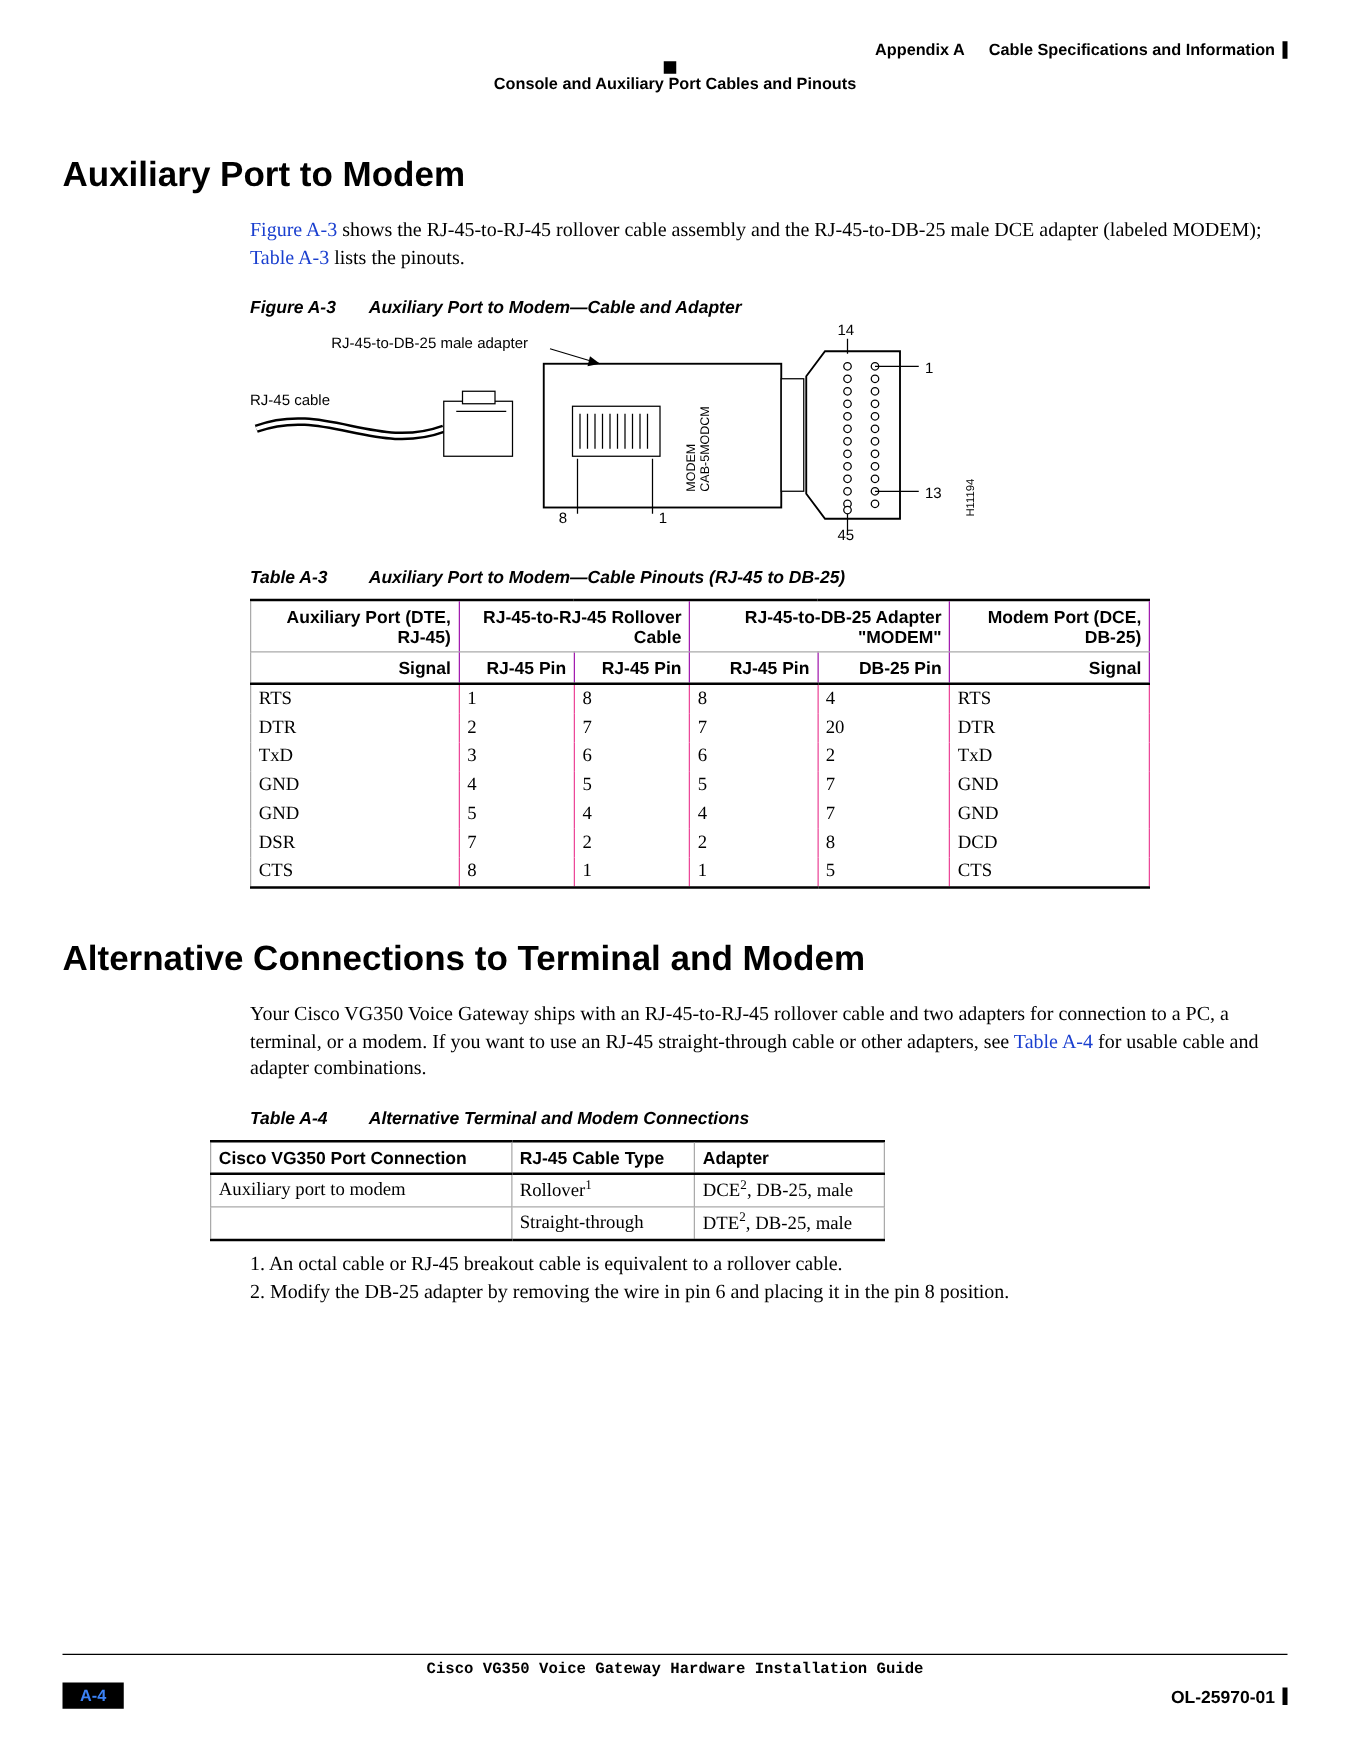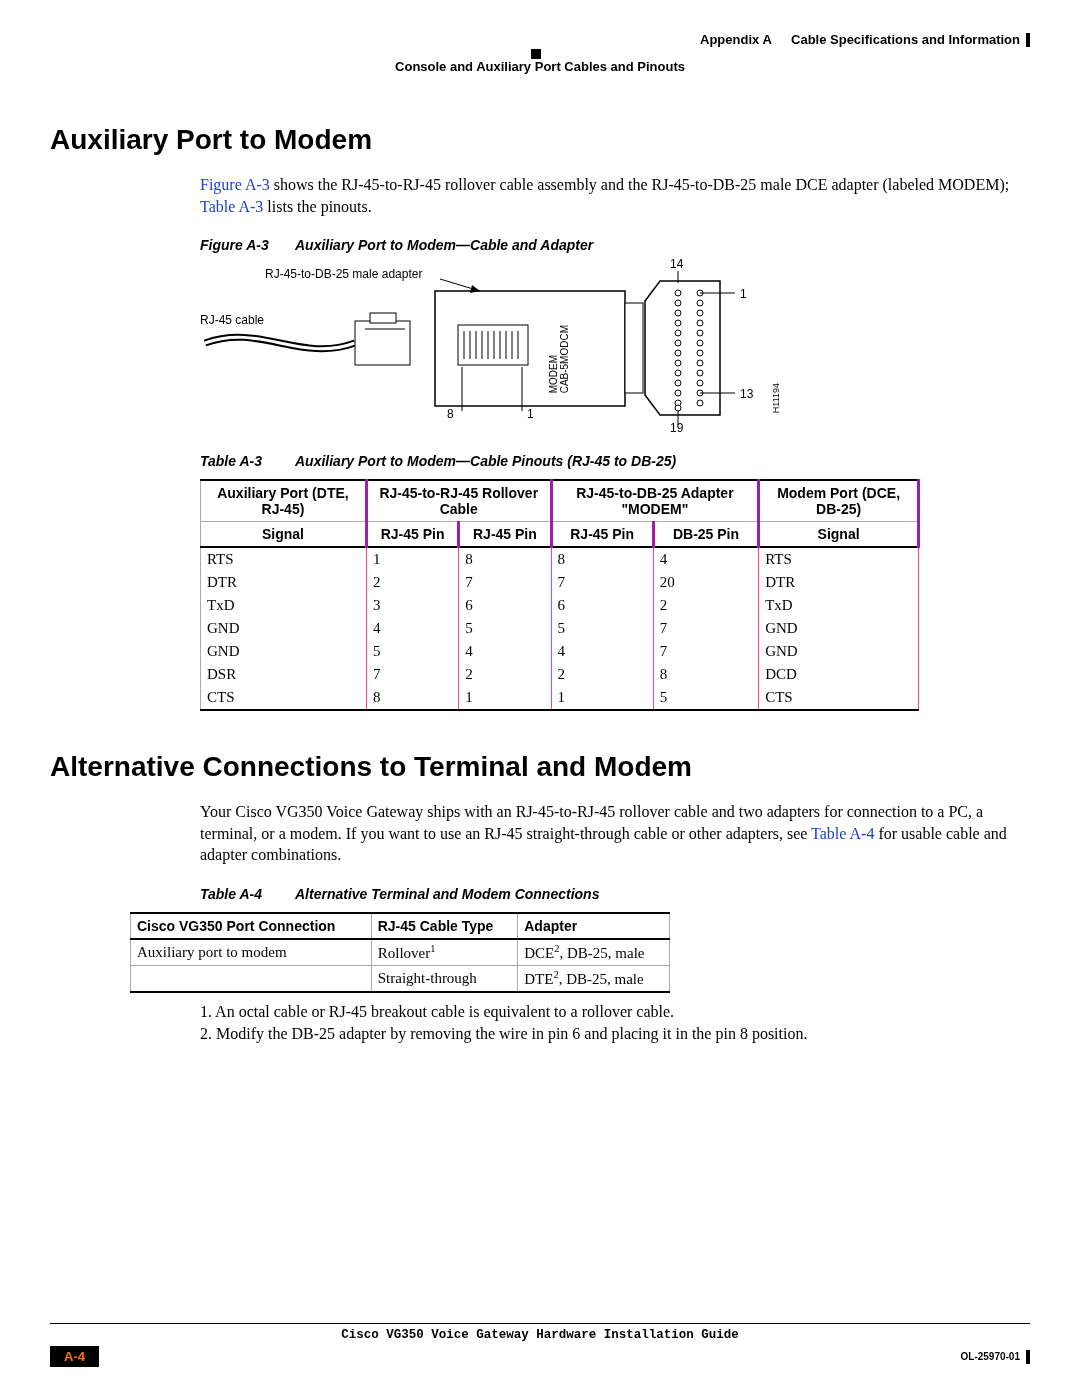--- a/index.html
+++ b/index.html
@@ -75,36 +75,36 @@
     margin-left: 150px;
     border-collapse: collapse;
     width: 720px;
     font-size: 15px;
     margin-bottom: 40px;
   }
   table.pinout th {
     font-family: Arial, Helvetica, sans-serif;
     font-weight: bold;
     font-size: 14px;
-    text-align: center;
+    text-align: right;
     padding: 4px 6px;
     border-left: 1px solid #aaa;
-    border-right: 3px solid #a21caf;
+    border-right: 1px solid #a21caf;
     vertical-align: top;
   }
   table.pinout tr.hrow th { border-top: 2px solid #000; border-bottom: 1px solid #aaa; }
   table.pinout tr.subrow th { border-bottom: 2px solid #000; }
   table.pinout td {
     padding: 3px 6px;
     border-left: 1px solid #aaa;
     border-right: 1px solid #ec4899;
   }
   table.pinout tr.last td { border-bottom: 2px solid #000; }
   table.alt {
-    margin-left: 80px;
+    margin-left: 118px;
     border-collapse: collapse;
     width: 540px;
     font-size: 15px;
   }
   table.alt th {
     font-family: Arial, Helvetica, sans-serif;
     font-weight: bold;
     font-size: 14px;
     text-align: left;
     padding: 4px 6px;
@@ -140,30 +140,30 @@
     text-align: center;
     margin-bottom: 4px;
   }
   .foot-row {
     display: flex;
     justify-content: space-between;
     align-items: center;
   }
   .page-badge {
     background: #000;
-    color: #f97316;
+    color: #3b82f6;
     font-family: Arial, Helvetica, sans-serif;
     font-weight: bold;
     font-size: 13px;
     padding: 3px 14px;
   }
   .ol {
     font-family: Arial, Helvetica, sans-serif;
     font-weight: bold;
-    font-size: 10px;
+    font-size: 14px;
     display: flex; align-items: center; gap: 6px;
   }
 </style>
 </head>
 <body>
 
 <div class="header-line">
   <span></span>
   <span class="header-right">
     <span>Appendix A</span>
@@ -256,21 +256,21 @@
     <line x1="322" y1="104" x2="322" y2="148" stroke="#000"></line>
   </svg>
   <span class="label" style="left:65px; top:4px;">RJ-45-to-DB-25 male adapter</span>
   <span class="label" style="left:0px; top:50px;">RJ-45 cable</span>
   <span class="label vtxt" style="left:348px; top:62px;">
     <span>MODEM</span><br><span>CAB-5MODCM</span>
   </span>
   <span class="label" style="left:470px; top:-6px;">14</span>
   <span class="label" style="left:540px; top:24px;">1</span>
   <span class="label" style="left:540px; top:124px;">13</span>
-  <span class="label" style="left:470px; top:158px;">19</span>
+  <span class="label" style="left:470px; top:158px;">45</span>
   <span class="label" style="left:247px; top:144px;">8</span>
   <span class="label" style="left:327px; top:144px;">1</span>
   <span class="label vtxt" style="left:572px; top:120px; font-size:9px;">H11194</span>
 </div>
 
 <div class="caption">
   <span class="lbl">Table A-3</span><span>Auxiliary Port to Modem—Cable Pinouts (RJ-45 to DB-25)</span>
 </div>
 
 <table class="pinout">

